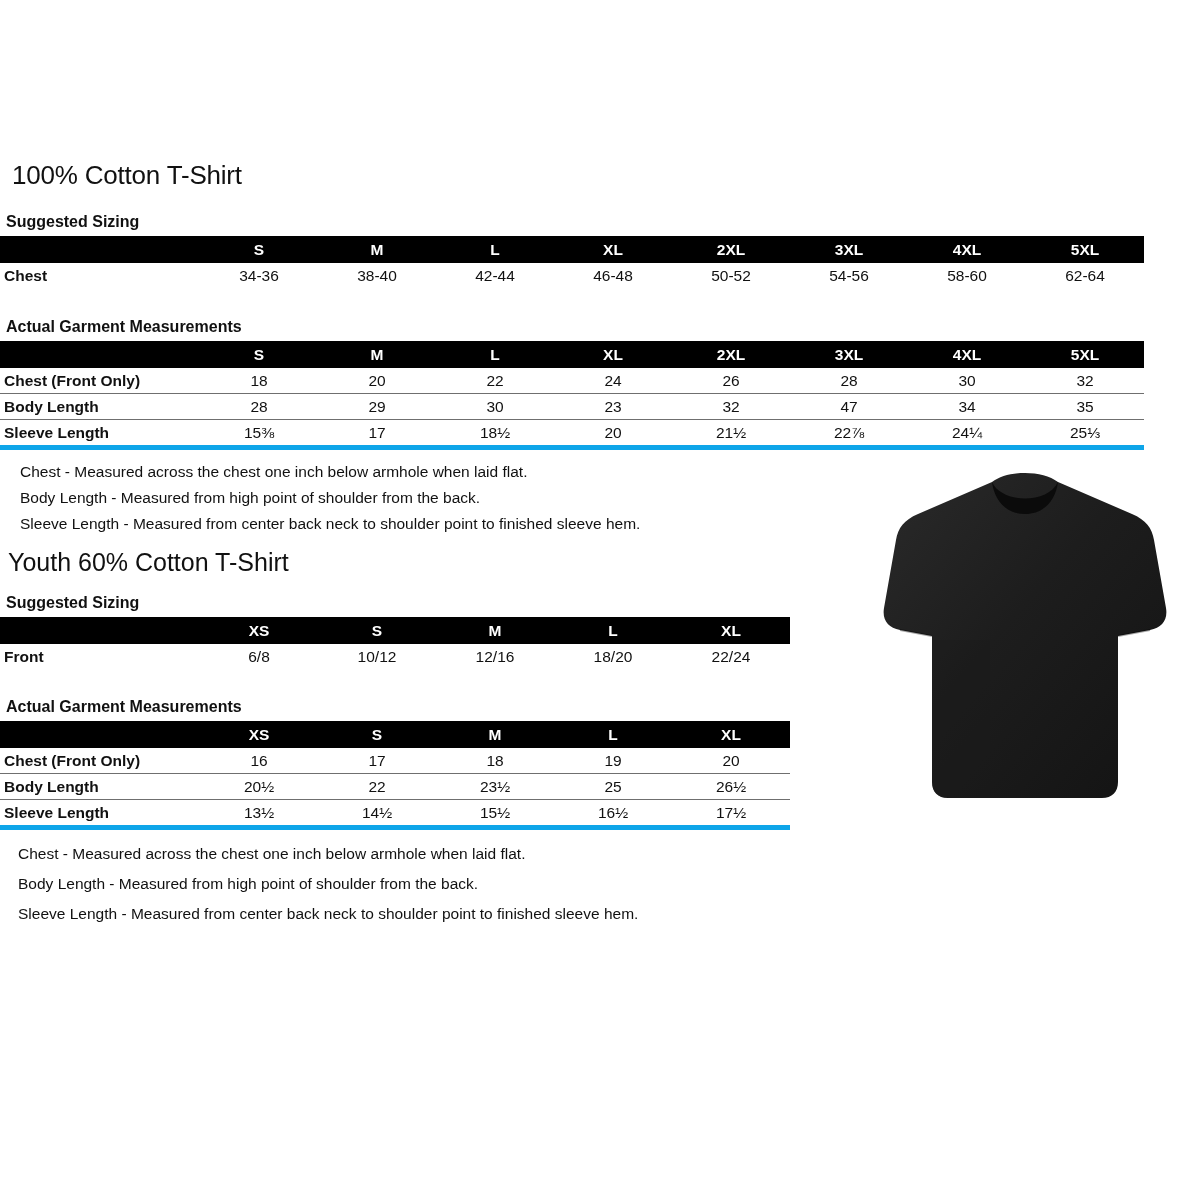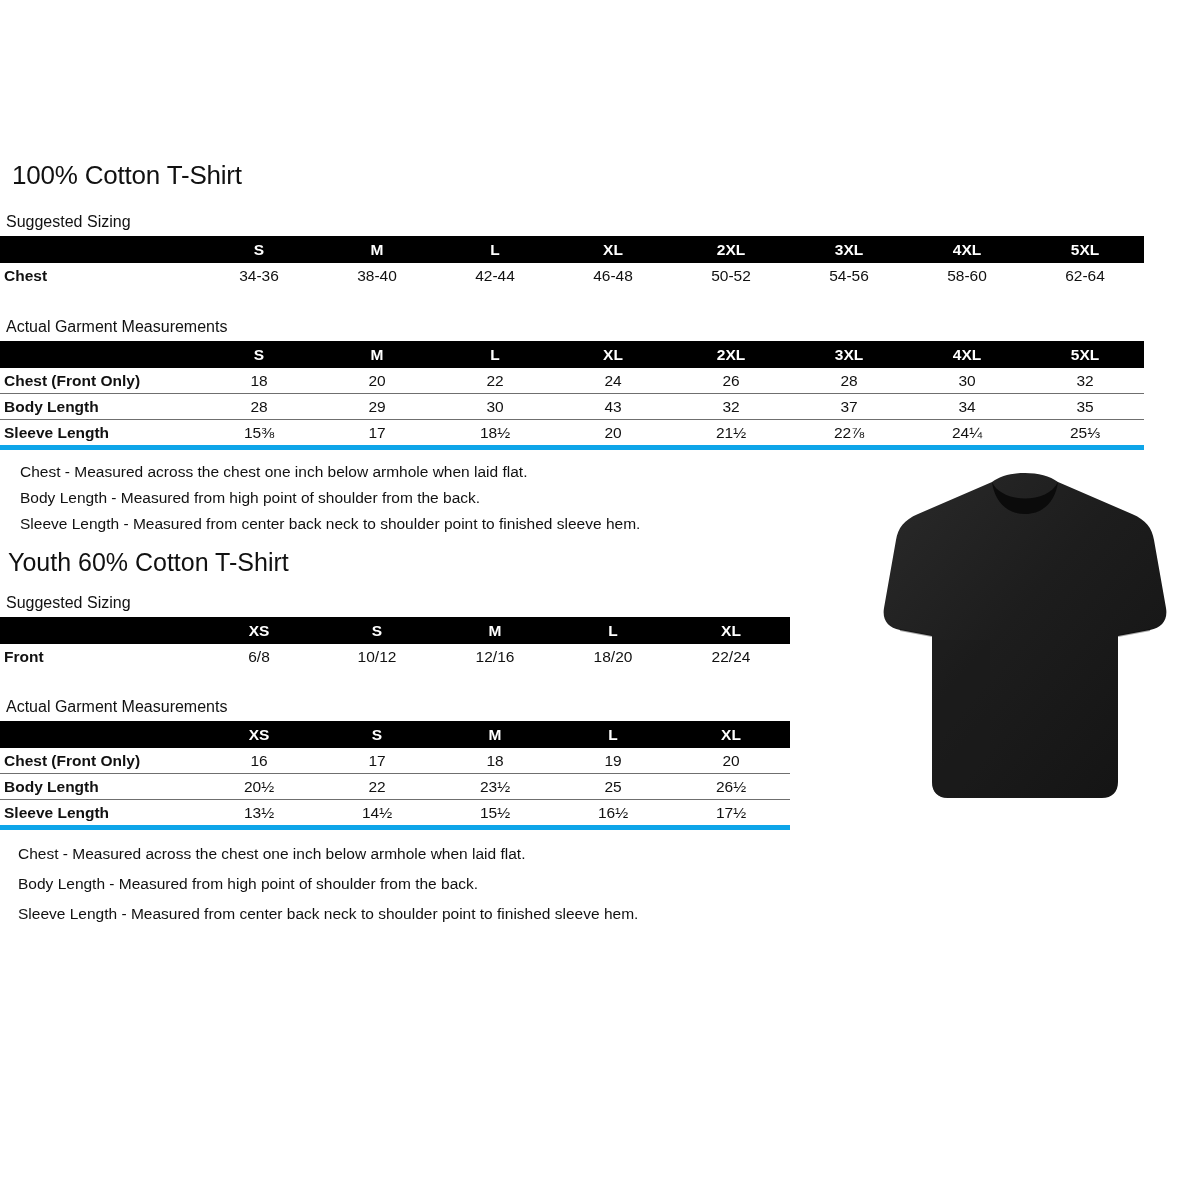--- a/index.html
+++ b/index.html
@@ -61,20 +61,21 @@
     letter-spacing: 2.5px;
     font-family: "DejaVu Sans", sans-serif;
   }
 
   
   .sec-label {
     position: absolute;
     font-size: 16px;
     color: #111;
     white-space: nowrap;
+    font-weight: bold;
   }
 
   
   table.sz {
     position: absolute;
     border-collapse: collapse;
     table-layout: fixed;
   }
   table.sz td, table.sz th {
     padding: 0;
@@ -226,23 +227,23 @@
         <td>26</td>
         <td>28</td>
         <td>30</td>
         <td>32</td>
       </tr>
       <tr class="ruled">
         <td class="rowlabel">Body Length</td>
         <td>28</td>
         <td>29</td>
         <td>30</td>
-        <td>43</td>
+        <td>23</td>
         <td>32</td>
-        <td>37</td>
+        <td>47</td>
         <td>34</td>
         <td>35</td>
       </tr>
       <tr class="ruled-last">
         <td class="rowlabel">Sleeve Length</td>
         <td>15⅜</td>
         <td>17</td>
         <td>18½</td>
         <td>20</td>
         <td>21½</td>

